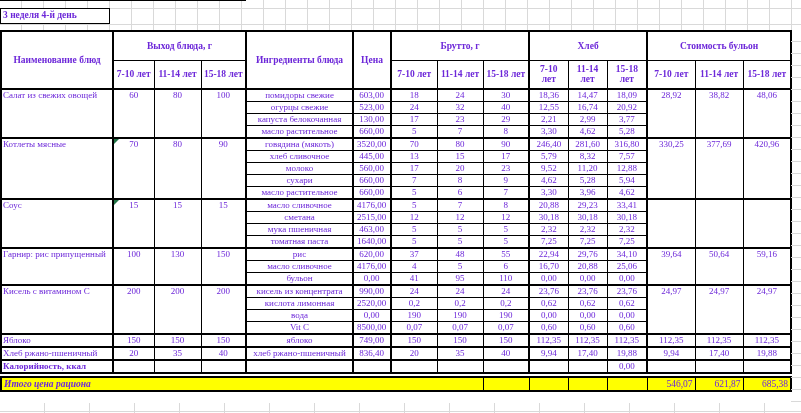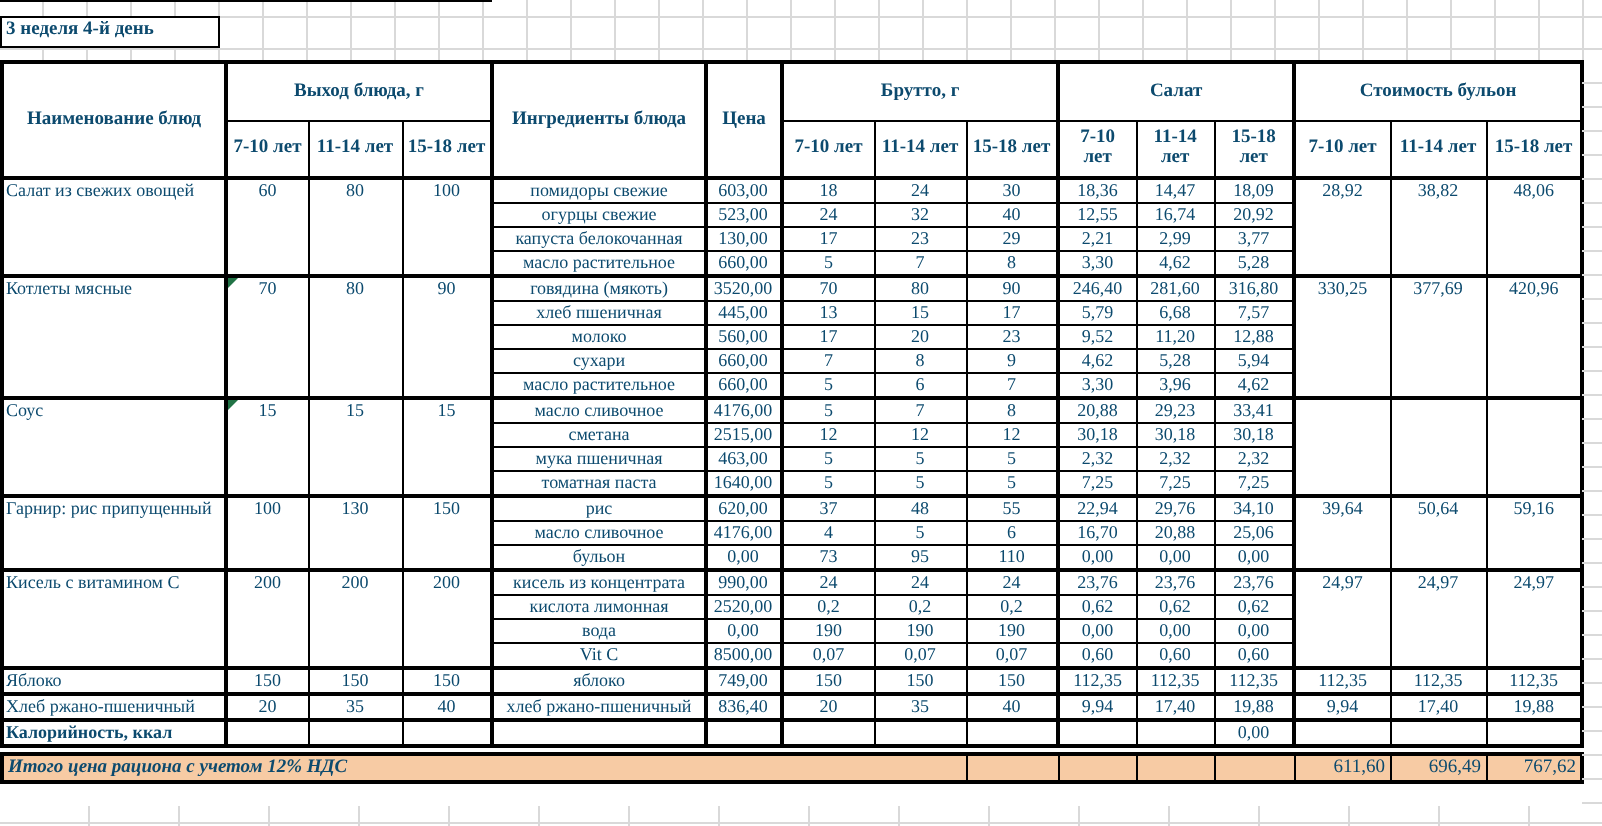--- a/index.html
+++ b/index.html
@@ -1,17 +1,17 @@
 <!DOCTYPE html>
 <html><head>
 <meta charset="utf-8">
 <style>
   html,body { margin:0; padding:0; background:#fff; }
   .page { position:relative; width:801px; height:413px; background:#fff; overflow:hidden;
-          font-family:"Liberation Serif","DejaVu Serif",serif; color:#0c4a6e; }
+          font-family:"Liberation Serif","DejaVu Serif",serif; color:#6d28d9; }
 
   
   .topstrip { position:absolute; top:0; left:0; width:801px; height:30px;
               background-image:repeating-linear-gradient(90deg, transparent 0 21px, #d9d9d9 21px 22px); }
   .hline { position:absolute; left:0; width:801px; height:1px; background:#d9d9d9; }
   .topline-black { position:absolute; top:0; left:0; width:246px; height:1px; background:#000; }
   .rightstrip { position:absolute; left:791px; top:30px; width:10px; height:372px;
                 background-image:repeating-linear-gradient(180deg, transparent 0 11px, #d9d9d9 11px 12px); }
   .bottomstrip { position:absolute; left:0; top:403px; width:801px; height:10px;
                  background-image:repeating-linear-gradient(90deg, transparent 0 44px, #d9d9d9 44px 45px); }
@@ -78,21 +78,21 @@
         <col style="width:48px">
         <col style="width:48px">
     </colgroup>
     <thead>
       <tr>
         <td rowspan="2">Наименование блюд</td>
         <td colspan="3" class="bl2">Выход блюда, г</td>
         <td rowspan="2" class="bl2">Ингредиенты блюда</td>
         <td rowspan="2" class="bl2">Цена</td>
         <td colspan="3" class="bl2">Брутто, г</td>
-        <td colspan="3" class="bl2">Салат</td>
+        <td colspan="3" class="bl2">Хлеб</td>
         <td colspan="3" class="bl2">Стоимость бульон</td>
       </tr>
       <tr>
         <td class="bl2">7-10 лет</td>
         <td>11-14 лет</td>
         <td>15-18 лет</td>
         <td class="bl2">7-10 лет</td>
         <td>11-14 лет</td>
         <td>15-18 лет</td>
         <td class="bl2">7-10 лет</td>
@@ -162,27 +162,27 @@
           <td class="c-num"><span>80</span></td>
           <td class="c-num"><span>90</span></td>
           <td class="c-num bl2"><span>246,40</span></td>
           <td class="c-num"><span>281,60</span></td>
           <td class="c-num"><span>316,80</span></td>
           <td class="c-cost bl2" rowspan="5"><span>330,25</span></td>
           <td class="c-cost" rowspan="5"><span>377,69</span></td>
           <td class="c-cost" rowspan="5"><span>420,96</span></td>
         </tr>
         <tr>
-          <td class="c-ing bl2"><span>хлеб пшеничная</span></td>
+          <td class="c-ing bl2"><span>хлеб сливочное</span></td>
           <td class="c-price bl2"><span>445,00</span></td>
           <td class="c-num bl2"><span>13</span></td>
           <td class="c-num"><span>15</span></td>
           <td class="c-num"><span>17</span></td>
           <td class="c-num bl2"><span>5,79</span></td>
-          <td class="c-num"><span>6,68</span></td>
+          <td class="c-num"><span>8,32</span></td>
           <td class="c-num"><span>7,57</span></td>
         </tr>
         <tr>
           <td class="c-ing bl2"><span>молоко</span></td>
           <td class="c-price bl2"><span>560,00</span></td>
           <td class="c-num bl2"><span>17</span></td>
           <td class="c-num"><span>20</span></td>
           <td class="c-num"><span>23</span></td>
           <td class="c-num bl2"><span>9,52</span></td>
           <td class="c-num"><span>11,20</span></td>
@@ -278,21 +278,21 @@
           <td class="c-num bl2"><span>4</span></td>
           <td class="c-num"><span>5</span></td>
           <td class="c-num"><span>6</span></td>
           <td class="c-num bl2"><span>16,70</span></td>
           <td class="c-num"><span>20,88</span></td>
           <td class="c-num"><span>25,06</span></td>
         </tr>
         <tr>
           <td class="c-ing bl2"><span>бульон</span></td>
           <td class="c-price bl2"><span>0,00</span></td>
-          <td class="c-num bl2"><span>73</span></td>
+          <td class="c-num bl2"><span>41</span></td>
           <td class="c-num"><span>95</span></td>
           <td class="c-num"><span>110</span></td>
           <td class="c-num bl2"><span>0,00</span></td>
           <td class="c-num"><span>0,00</span></td>
           <td class="c-num"><span>0,00</span></td>
         </tr>
         <tr class="group-start">
           <td class="c-dish" rowspan="4"><span>Кисель с витамином С</span></td>
           <td class="c-out bl2" rowspan="4"><span>200</span></td>
           <td class="c-out" rowspan="4"><span>200</span></td>
@@ -398,29 +398,29 @@
       <col style="width:482px">
         <col style="width:46px">
         <col style="width:39px">
         <col style="width:39px">
       <col style="width:40px">
         <col style="width:48px">
         <col style="width:48px">
         <col style="width:48px">
     </colgroup>
     <tbody id="tbody-totals">
-        <tr style="background: rgb(247, 203, 164);">
-          <td class="t-label"><span>Итого цена рациона с учетом 12% НДС</span></td>
+        <tr style="background: rgb(255, 255, 0);">
+          <td class="t-label"><span>Итого цена рациона</span></td>
           <td class=""><span></span></td>
           <td class=""><span></span></td>
           <td class=""><span></span></td>
           <td class=""><span></span></td>
-          <td class="t-val"><span>611,60</span></td>
-          <td class="t-val"><span>696,49</span></td>
-          <td class="t-val"><span>767,62</span></td>
+          <td class="t-val"><span>546,07</span></td>
+          <td class="t-val"><span>621,87</span></td>
+          <td class="t-val"><span>685,38</span></td>
         </tr>
       </tbody>
   </table>
 
   <div class="rightstrip"></div>
   <div class="bottomstrip"></div>
   <div class="hline" style="top:411px"></div>
 
 </div>
 

